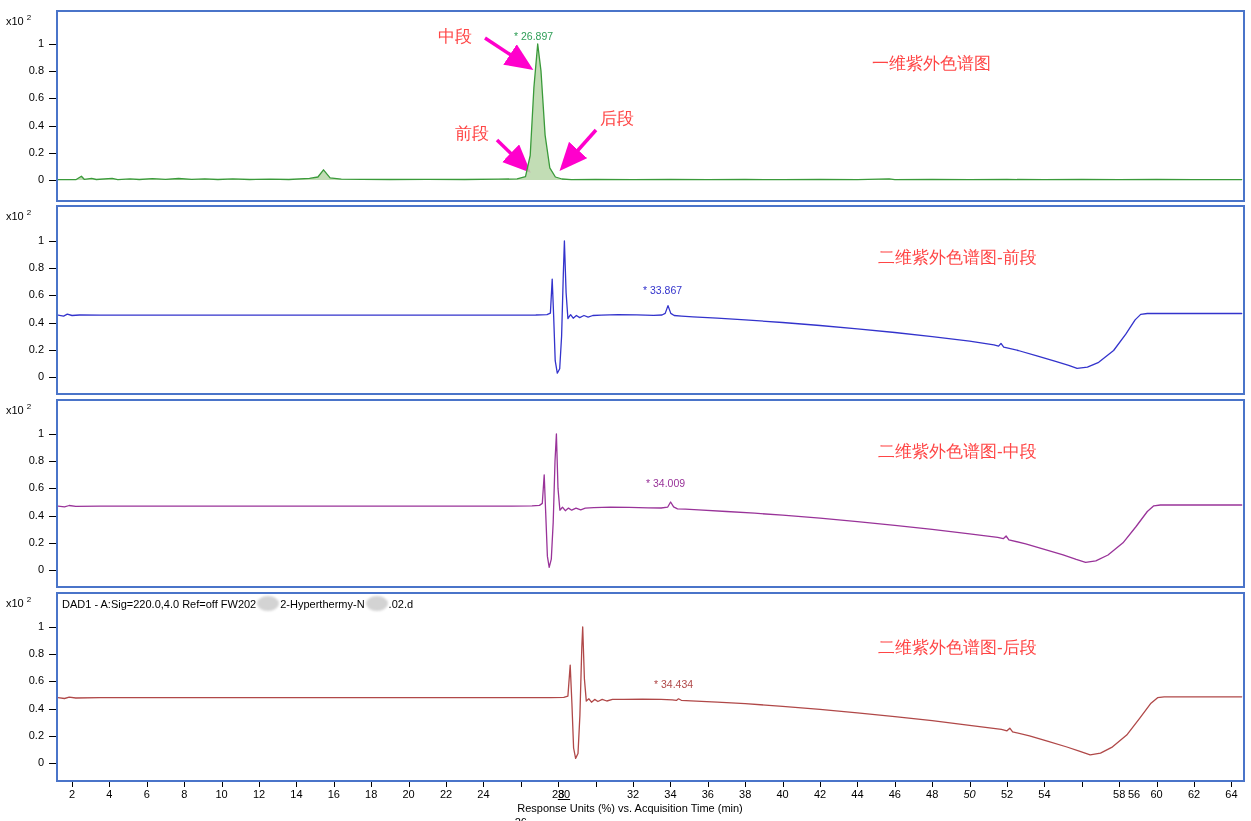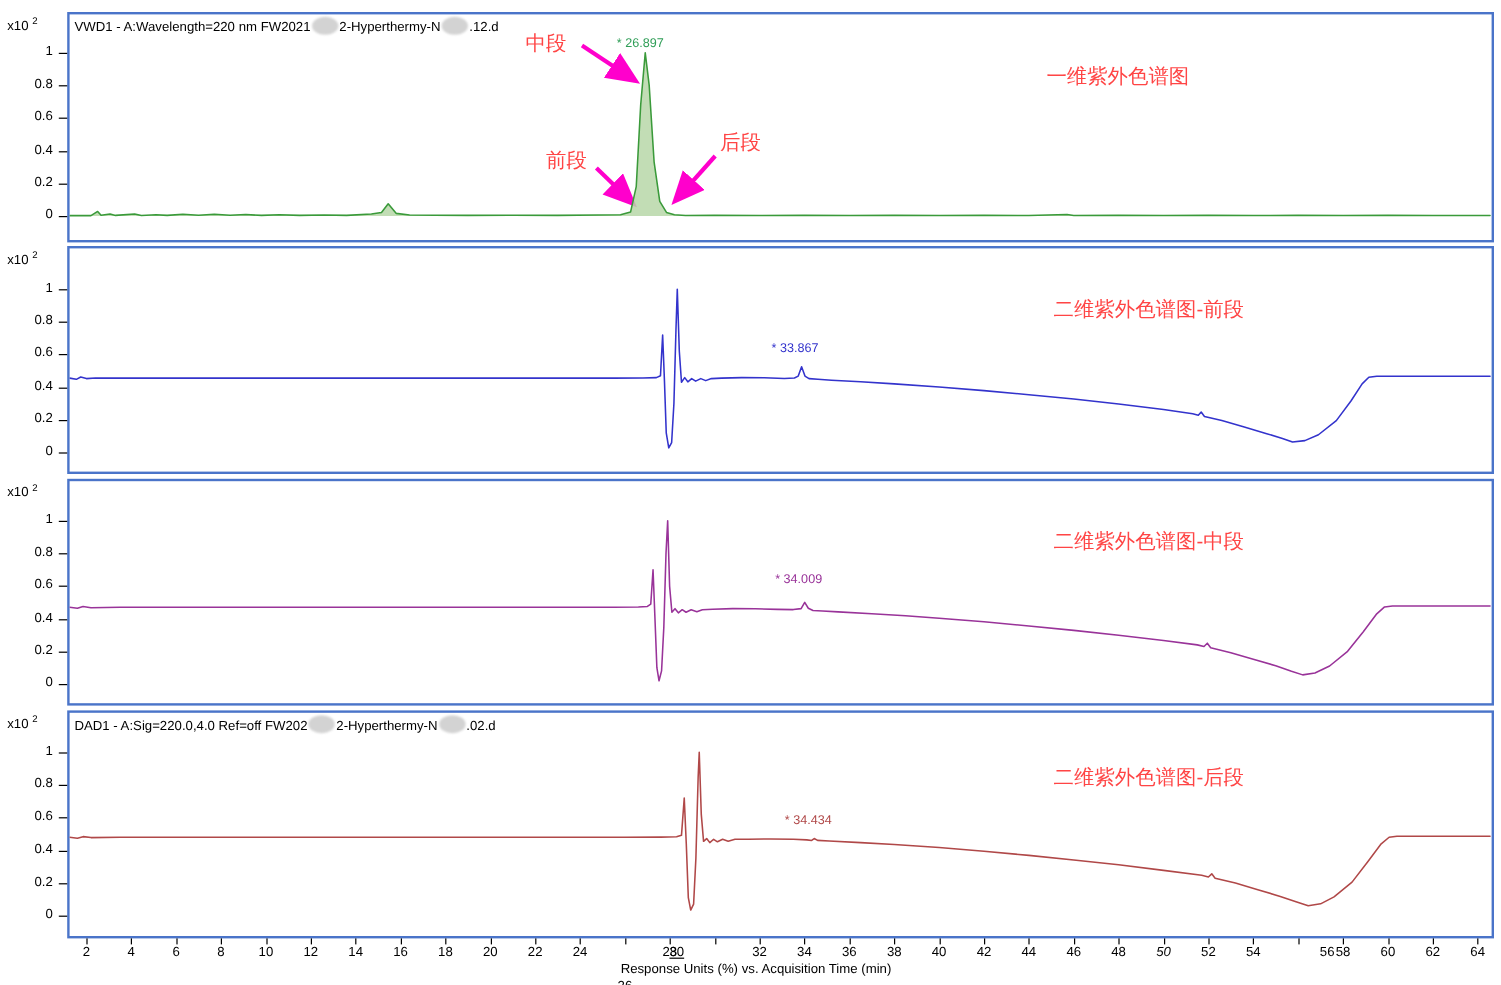--- a/index.html
+++ b/index.html
@@ -48,21 +48,20 @@
           <marker id="ah0" markerWidth="9" markerHeight="8" refX="6.5" refY="3.5" orient="auto">
             <path d="M0,0 L8,3.5 L0,7 Z" fill="#ff00cc"></path>
           </marker>
         </defs>
         <line x1="427" y1="26" x2="471" y2="55" stroke="#ff00cc" stroke-width="3.5" marker-end="url(#ah0)"></line>
         <line x1="439" y1="128" x2="469" y2="157" stroke="#ff00cc" stroke-width="3.5" marker-end="url(#ah0)"></line>
         <line x1="538" y1="118" x2="505" y2="155" stroke="#ff00cc" stroke-width="3.5" marker-end="url(#ah0)"></line>
         <path d="M0.0,167.7 L17.8,167.7 L23.4,164.2 L26.2,167.3 L33.7,166.4 L38.3,167.5 L54.2,166.4 L59.8,167.6 L72.0,166.9 L81.3,167.5 L94.4,166.6 L107.5,167.3 L120.6,166.5 L133.7,167.3 L146.8,166.8 L159.9,167.5 L174.8,166.9 L191.7,167.5 L212.2,167.2 L230.9,167.5 L251.5,166.4 L259.9,165.0 L265.5,157.8 L272.1,165.8 L283.3,167.2 L303.9,167.3 L331.9,167.5 L369.3,167.3 L406.7,167.5 L440.4,167.2 L459.1,166.9 L467.5,164.6 L472.2,143.5 L475.9,75.5 L479.7,32.0 L483.0,59.2 L487.1,123.1 L491.8,155.8 L497.4,165.0 L504.0,167.0 L513.3,167.6 L537.6,167.5 L575.0,167.6 L612.4,167.5 L649.8,167.6 L687.2,167.5 L724.6,167.6 L762.0,167.5 L799.4,167.6 L831.2,166.8 L836.8,167.6 L874.2,167.5 L911.6,167.6 L949.0,167.5 L986.4,167.6 L1023.8,167.5 L1061.2,167.6 L1098.6,167.5 L1136.0,167.6 L1183.7,167.6 L1183.7,168 L0.0,168 Z" fill="#b7d7a8" opacity="0.85" stroke="none"></path>
         <path d="M0.0,167.7 L17.8,167.7 L23.4,164.2 L26.2,167.3 L33.7,166.4 L38.3,167.5 L54.2,166.4 L59.8,167.6 L72.0,166.9 L81.3,167.5 L94.4,166.6 L107.5,167.3 L120.6,166.5 L133.7,167.3 L146.8,166.8 L159.9,167.5 L174.8,166.9 L191.7,167.5 L212.2,167.2 L230.9,167.5 L251.5,166.4 L259.9,165.0 L265.5,157.8 L272.1,165.8 L283.3,167.2 L303.9,167.3 L331.9,167.5 L369.3,167.3 L406.7,167.5 L440.4,167.2 L459.1,166.9 L467.5,164.6 L472.2,143.5 L475.9,75.5 L479.7,32.0 L483.0,59.2 L487.1,123.1 L491.8,155.8 L497.4,165.0 L504.0,167.0 L513.3,167.6 L537.6,167.5 L575.0,167.6 L612.4,167.5 L649.8,167.6 L687.2,167.5 L724.6,167.6 L762.0,167.5 L799.4,167.6 L831.2,166.8 L836.8,167.6 L874.2,167.5 L911.6,167.6 L949.0,167.5 L986.4,167.6 L1023.8,167.5 L1061.2,167.6 L1098.6,167.5 L1136.0,167.6 L1183.7,167.6" fill="none" stroke="#3a9a3a" stroke-width="1.3" stroke-linejoin="round" stroke-linecap="round"></path>
       </svg>
-    <div class="trace-title">VWD1 - A:Wavelength=220 nm FW2021<span class="redact"></span>2-Hyperthermy-N<span class="redact"></span>.12.d</div>
     <div class="peak-label">* 26.897</div>
     <div class="cn ann-zhong">中段</div>
     <div class="cn ann-qian">前段</div>
     <div class="cn ann-hou">后段</div>
     <div class="side-label">一维紫外色谱图</div>
   </div>
 
   <div class="panel p1">
     <svg class="trace" viewBox="0 0 1185 186" preserveAspectRatio="none">
         <path d="M0.0,108.1 L5.6,109.1 L9.3,107.2 L14.0,108.5 L21.5,108.0 L42.1,108.1 L88.8,108.1 L163.6,108.1 L238.4,108.1 L313.2,108.1 L388.0,108.1 L453.5,108.1 L477.8,108.0 L489.0,107.7 L492.4,106.1 L494.2,72.1 L495.7,110.2 L497.2,153.7 L499.3,166.2 L501.7,161.8 L503.6,129.2 L505.3,68.0 L506.4,34.0 L508.1,85.7 L509.9,111.5 L512.6,107.7 L515.2,111.2 L518.4,108.5 L521.7,110.6 L526.0,108.5 L530.1,110.2 L534.8,108.5 L543.2,108.1 L560.1,107.7 L578.8,107.8 L595.6,108.4 L604.0,108.0 L607.2,106.4 L610.0,98.6 L612.8,106.4 L616.2,108.5 L623.6,109.1 L634.9,109.8 L659.2,111.1 L687.2,112.9 L724.6,115.5 L762.0,118.5 L799.4,121.9 L836.8,125.5 L874.2,129.6 L911.6,134.2 L935.9,137.8 L940.6,139.1 L943.0,136.4 L945.7,140.1 L960.2,143.5 L978.9,148.9 L997.6,154.4 L1010.7,158.4 L1019.1,161.4 L1029.4,160.2 L1040.7,155.3 L1055.6,143.5 L1067.8,127.2 L1077.1,112.9 L1082.7,107.4 L1089.3,106.5 L1108.0,106.5 L1145.4,106.5 L1183.7,106.5" fill="none" stroke="#3333cc" stroke-width="1.3" stroke-linejoin="round" stroke-linecap="round"></path>
@@ -189,21 +188,21 @@
       <div class="xticklabel" style="left: 894.8px;">46</div>
       <div class="xtickmark" style="left: 932.2px;"></div>
       <div class="xticklabel" style="left: 932.2px;">48</div>
       <div class="xtickmark" style="left: 969.6px;"></div>
       <div class="xticklabel" style="left: 969.6px; font-style: italic;">50</div>
       <div class="xtickmark" style="left: 1007px;"></div>
       <div class="xticklabel" style="left: 1007px;">52</div>
       <div class="xtickmark" style="left: 1044.4px;"></div>
       <div class="xticklabel" style="left: 1044.4px;">54</div>
       <div class="xtickmark" style="left: 1081.8px;"></div>
-      <div class="xticklabel" style="left: 1106px;">56</div>
+      <div class="xticklabel" style="left: 1134px;">56</div>
       <div class="xtickmark" style="left: 1119.2px;"></div>
       <div class="xticklabel" style="left: 1119.2px;">58</div>
       <div class="xtickmark" style="left: 1156.6px;"></div>
       <div class="xticklabel" style="left: 1156.6px;">60</div>
       <div class="xtickmark" style="left: 1194px;"></div>
       <div class="xticklabel" style="left: 1194px;">62</div>
       <div class="xtickmark" style="left: 1231.4px;"></div>
       <div class="xticklabel" style="left: 1231.4px;">64</div>
     </div>
 

